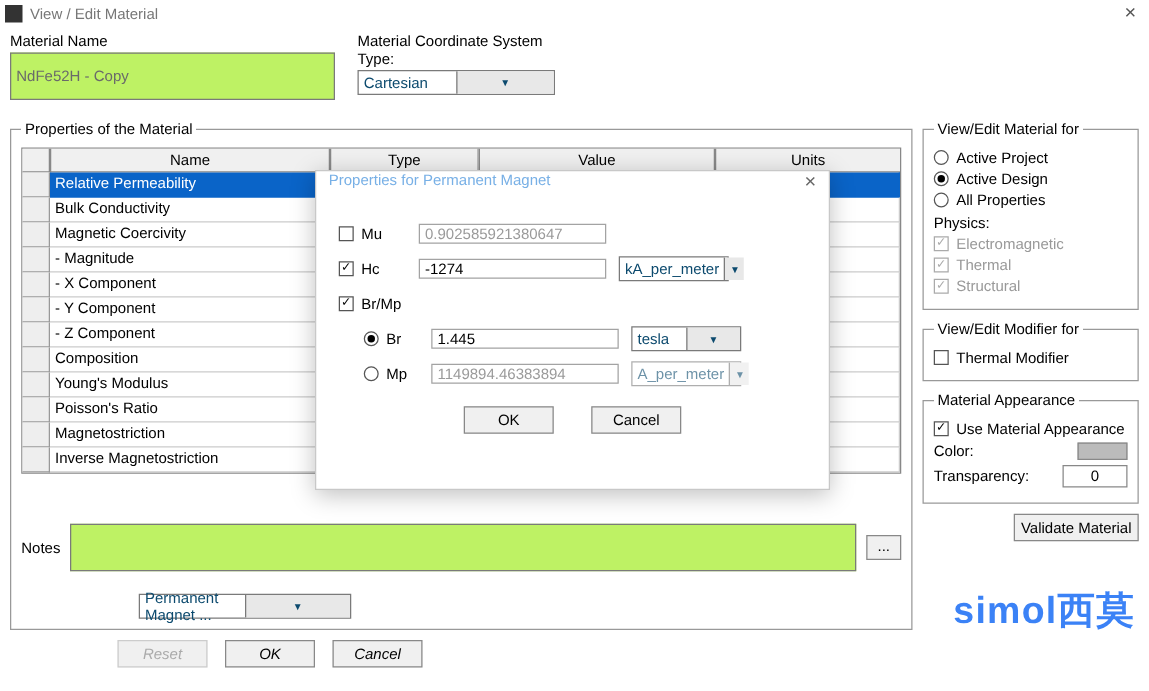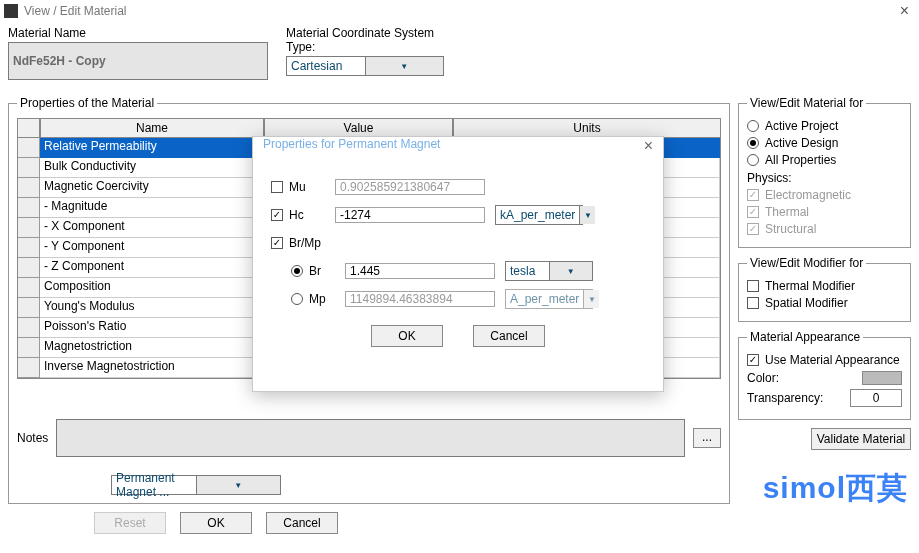--- a/index.html
+++ b/index.html
@@ -3,21 +3,21 @@
 <meta charset="utf-8">
 <style>
 * { box-sizing: border-box; font-family: "Segoe UI", Tahoma, sans-serif; font-size: 12px; }
 body { margin: 0; background: #fff; width: 919px; height: 553px; position: relative; overflow: hidden; color:#000;}
 .titlebar { height: 22px; display: flex; align-items: center; padding: 0 4px; color: #777;}
 .titlebar .ticon { width:14px; height:14px; background:#333; margin-right:6px; display:inline-block;}
 .titlebar .close { margin-left:auto; font-size:16px; color:#555; padding:0 6px; cursor:pointer;}
 .body { padding: 4px 8px 8px 8px; position: relative; }
 .row { display:flex; gap:18px; margin-bottom:16px;}
 .lbl { color:#000; margin-bottom:2px; display:block;}
-.inp { border:1px solid #7a7a7a; height:20px; padding:18px 4px; background:#e5e5e5; color:#6a6a6a;font-weight:bold;}
+.inp { border:1px solid #7a7a7a; height:20px; padding:18px 4px; background:#bef264; color:#6a6a6a;}
 .combo { border:1px solid #7a7a7a; height:20px; display:flex; align-items:center; background:#fff; }
 .combo span { flex:1; padding:0 4px; color:#0c4a6e;}
 .combo .arrow { width:16px; height:100%; border-left:1px solid #7a7a7a; background:#e8e8e8; display:flex; align-items:center; justify-content:center; font-size:8px;}
 fieldset { border:1px solid #999; padding:6px 8px 8px 8px; margin:0;}
 legend { color:#000; padding:0 3px;}
 .main { display:flex; gap:8px; margin-top:6px;}
 .left { flex:1;}
 .right { width:173px; display:flex; flex-direction:column; gap:8px;}
 .grid { border:1px solid #888; margin-top:2px; background:#fff;}
 .gh { display:flex; }
@@ -82,20 +82,21 @@
   </div>
 
   <div class="main">
     <div class="left">
       <fieldset>
         <legend>Properties of the Material</legend>
         <div class="grid">
           <div class="gh">
             <div style="width:22px;border-left:0"></div>
             <div class="c1">Name</div>
+            <div class="c2">Type</div>
             <div class="c3">Value</div>
             <div class="c4">Units</div>
           </div>
           <div id="gridrows">
               <div class="gr sel">
                 <div class="rh"></div>
                 <div class="c1">Relative Permeability</div>
                 <div class="c2">Simple</div>
                 <div class="c3">1.10248750128374</div>
                 <div class="c4"></div>
@@ -186,21 +187,21 @@
           <span class="ell">...</span>
         </div>
 
         <div class="bottom">
           <div class="combo" style="width:170px">
             <span>Permanent Magnet ...</span>
             <span class="arrow">▼</span>
           </div>
         </div>
       </fieldset>
-      <div style="display:flex;gap:14px;margin-top:8px;padding-left:86px;">
+      <div style="display:flex;gap:14px;margin-top:8px;padding-left:86px;font-style:italic;">
         <span class="btn dis">Reset</span>
         <span class="btn">OK</span>
         <span class="btn">Cancel</span>
       </div>
     </div>
 
     <div class="right">
       <fieldset>
         <legend>View/Edit Material for</legend>
         <div class="radio">
@@ -228,24 +229,20 @@
             <span class="box"></span>
             <span>Structural</span>
           </div>
       </fieldset>
 
       <fieldset>
         <legend>View/Edit Modifier for</legend>
         <div class="check">
             <span class="box"></span>
             <span>Thermal Modifier</span>
-          </div>
-        <div class="check">
-            <span class="box"></span>
-            <span>Spatial Modifier</span>
           </div>
       </fieldset>
 
       <fieldset>
         <legend>Material Appearance</legend>
         <div class="check on">
             <span class="box"></span>
             <span>Use Material Appearance</span>
           </div>
         <div style="display:flex;align-items:center;justify-content:space-between;margin:4px 0;">

